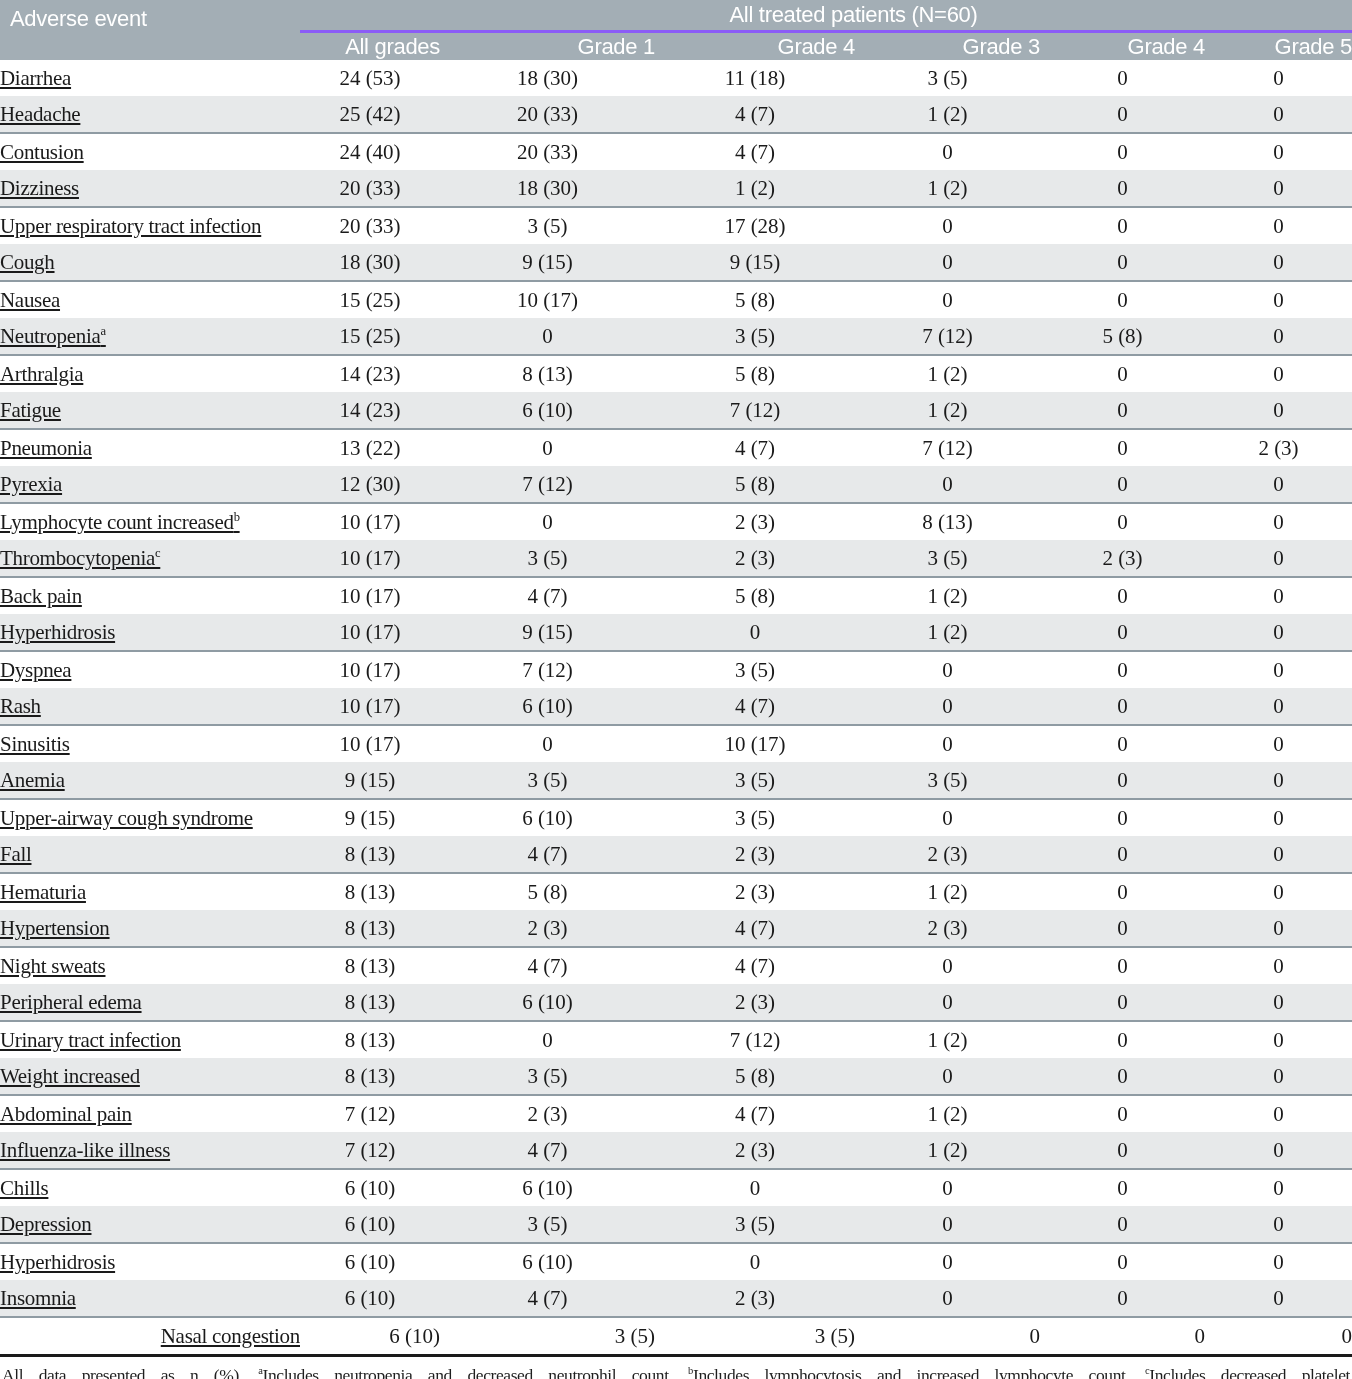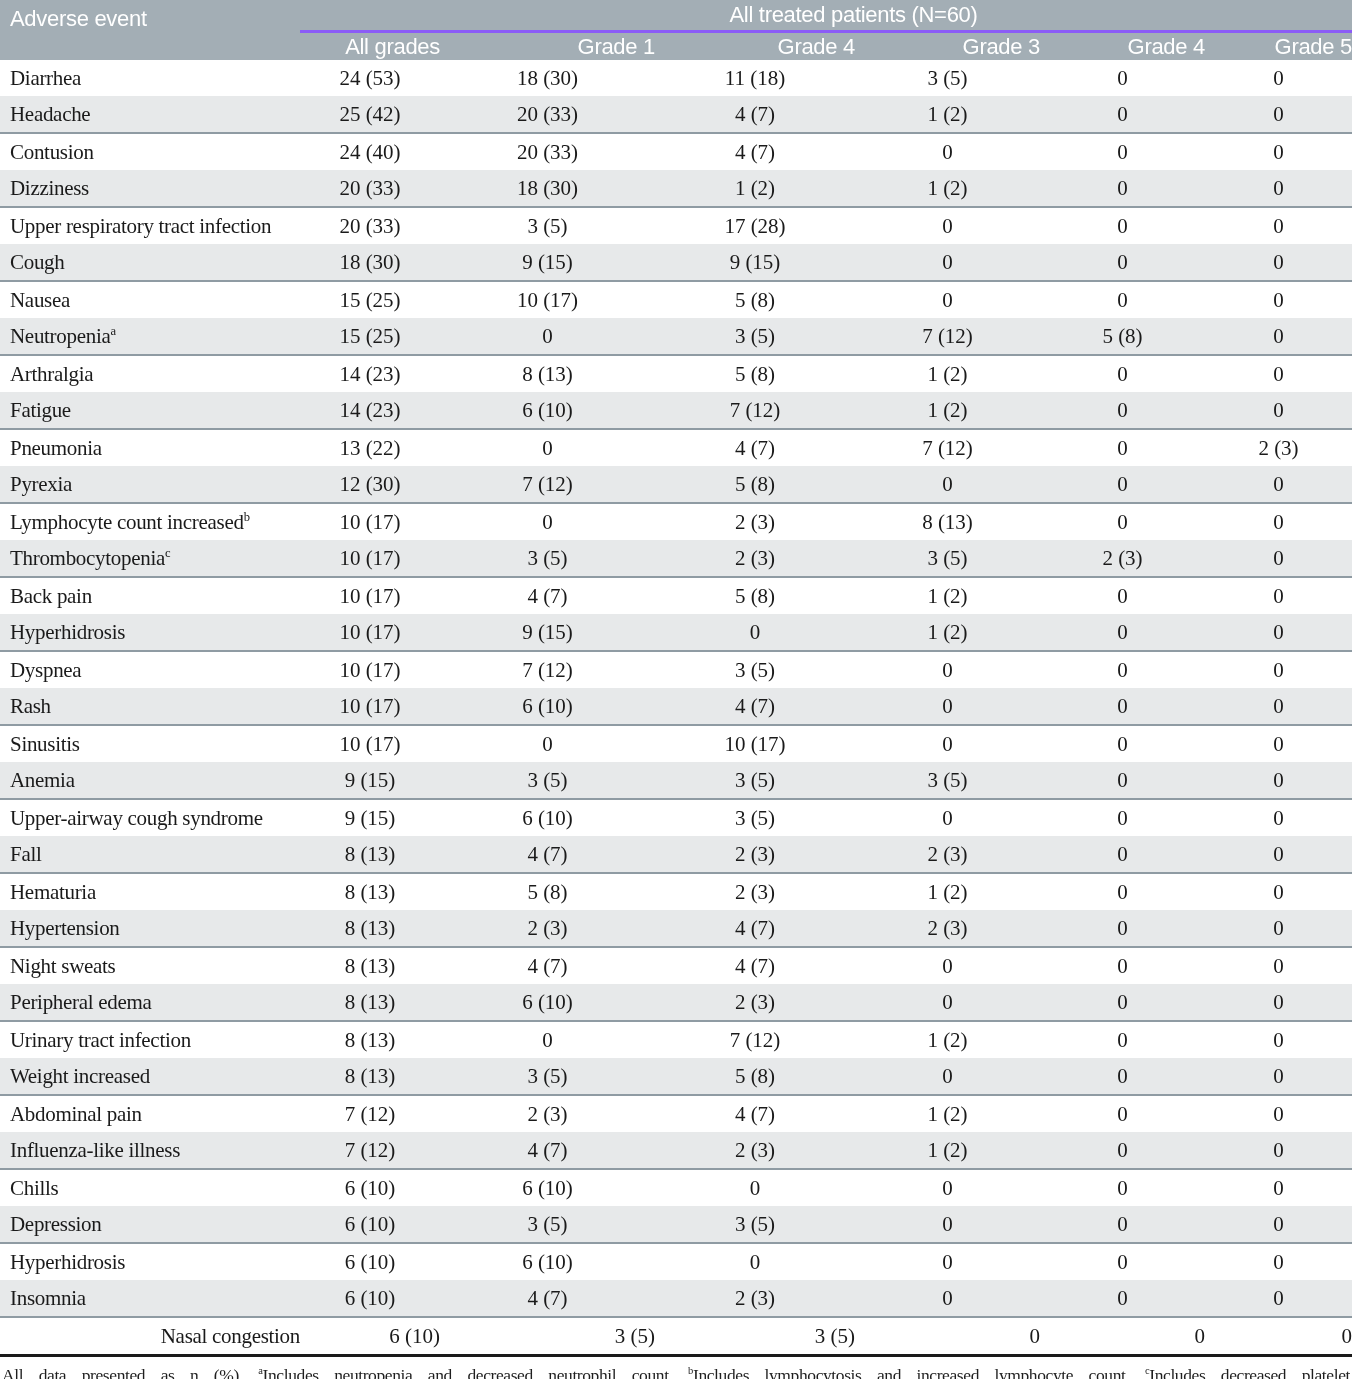--- a/index.html
+++ b/index.html
@@ -48,23 +48,23 @@
     font-size: 21px;
     height: 36px;
     text-align: center;
     vertical-align: middle;
     padding: 0;
     color: var(--text, #1a1a1a);
     background: #ffffff;
   }
   tbody td.event {
     text-align: left;
-    padding-left: 10px;
     white-space: nowrap;
     letter-spacing: -0.3px;
+    text-decoration: underline;
   }
   tbody tr.even td {
     background: var(--stripe_bg, #e7e9ea);
     border-bottom: 2px solid var(--row_rule, #8f9ba3);
   }
   tbody tr:last-child td {
     border-bottom: 3px solid var(--bottom_rule, #1a1a1a);
     text-align: right;
   }
   sup.marker {

